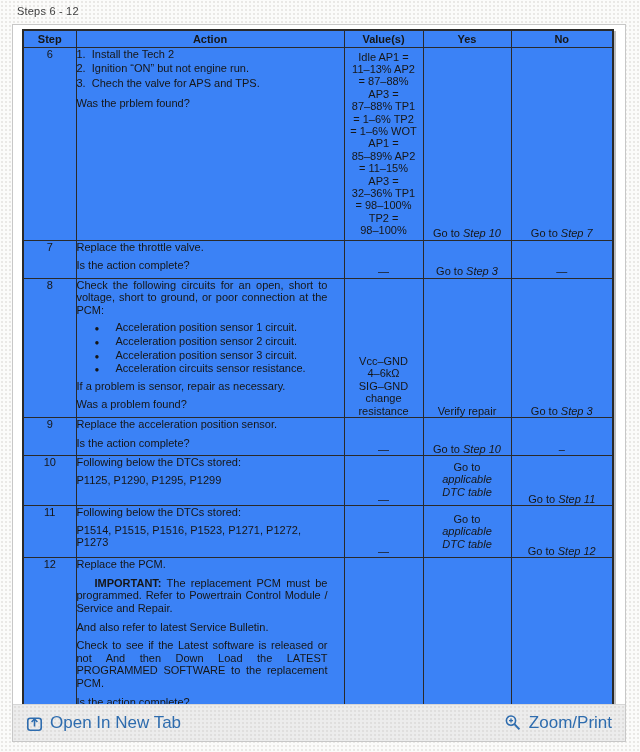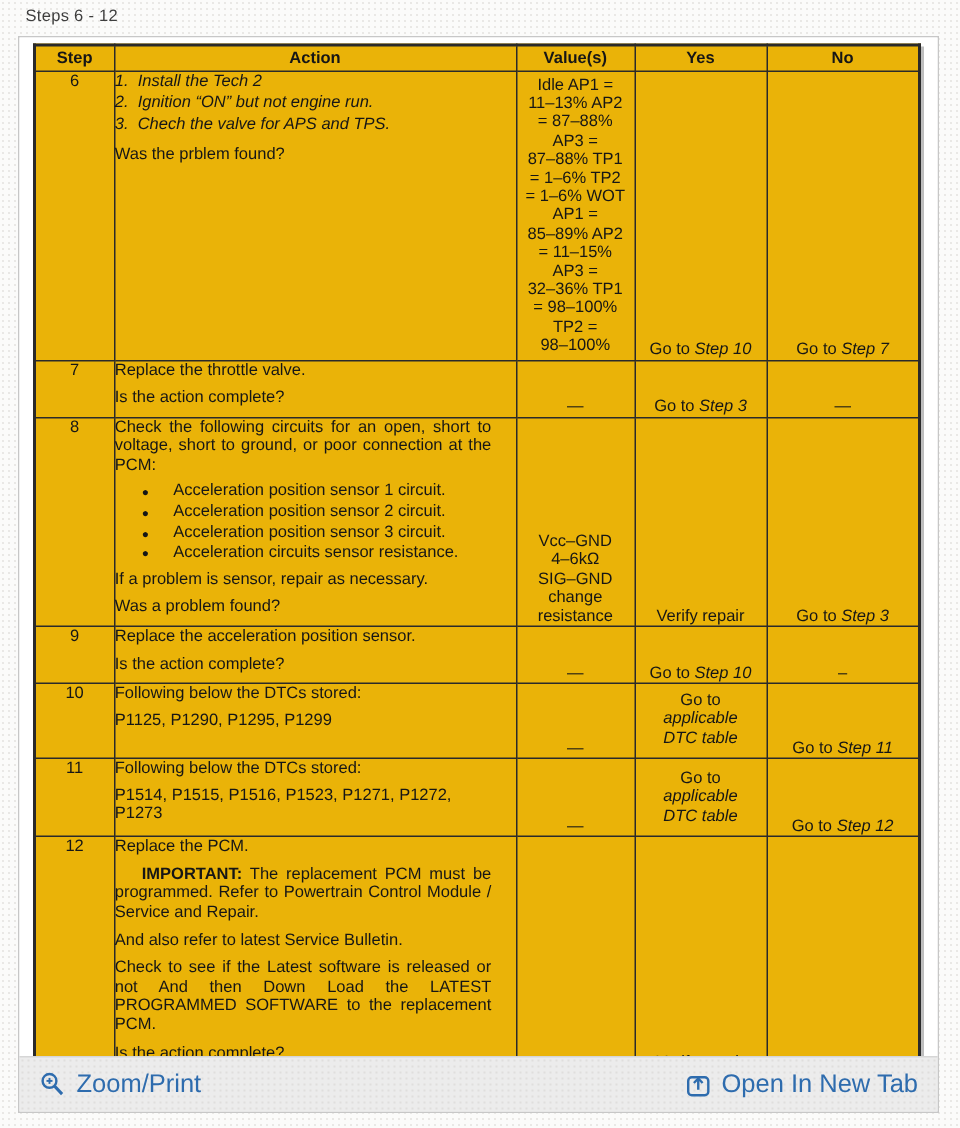--- a/index.html
+++ b/index.html
@@ -20,38 +20,38 @@
     background:#ffffff; border:1px solid #c7c7c7;
   }
   .scan-area {
     position:absolute; left:0; top:0; right:0; bottom:37px; background:#fff;
   }
   table.steps {
     position:absolute; left:9px; top:4px; width:590px;
     border-collapse:collapse; table-layout:fixed;
     border:2px solid #2a2a2a;
     box-shadow:2px 2px 0 rgba(70,70,70,0.35);
-    background:#eab308;
+    background:#3b82f6;
   }
   table.steps th, table.steps td {
     border:1px solid #2a2a2a;
     font-size:11px; color:#161616; padding:0;
   }
   table.steps th {
     height:17px; font-weight:bold; text-align:center; vertical-align:middle; font-size:11px;
   }
   td.step-cell { text-align:center; vertical-align:top; padding-top:3px; font-size:11px; }
   td.action-cell { vertical-align:top; padding:3px 8px 3px 7px; }
   td.value-cell, td.yes-cell, td.no-cell {
     text-align:center; vertical-align:bottom; padding-bottom:3px; line-height:12.4px;
   }
   td.value-cell.vtop { vertical-align:top; padding-top:3px; }
   .vline { line-height:12.4px; }
   .para { margin:0 16px 6px 0; line-height:12.6px; }
-  .para.num { margin:0 0 2px 0; white-space:pre-wrap;font-style:italic; }
+  .para.num { margin:0 0 2px 0; white-space:pre-wrap; }
   .para.num.last-num { margin-bottom:8px; }
   .para.justify { text-align:justify; }
   .para.tight { margin-bottom:5px; }
   .bullet-row { display:flex; margin:0 0 1px 13px; line-height:12.6px; }
   .bullet-row.last { margin-bottom:5px; }
   .bullet-dot { flex:0 0 26px; font-size:8px; transform:translateY(1.5px); padding-left:5px; }
   .seg-italic { font-style:italic; }
   .bold { font-weight:bold;padding-left:18px; }
   .footer-bar {
     position:absolute; left:0; right:0; bottom:0; height:37px;
@@ -249,33 +249,33 @@
               <div><span>—</span></div>
             </td>
           </tr>
         </tbody>
     </table>
   </div>
 
   <div class="footer-bar">
     <a class="link">
       <span>
+        <svg width="17" height="17" viewBox="0 0 17 17" fill="none" stroke="#2e6cae" stroke-width="1.6">
+          <rect x="1.8" y="3.2" width="13.4" height="12" rx="2.4"></rect>
+          <line x1="8.5" y1="11.5" x2="8.5" y2="4.2"></line>
+          <polyline points="5.6,7 8.5,4 11.4,7" fill="none"></polyline>
+        </svg>
+      </span>
+      <span>Open In New Tab</span>
+    </a>
+    <a class="link">
+      <span>
         <svg width="18" height="18" viewBox="0 0 18 18" fill="none" stroke="#2e6cae" stroke-width="1.6">
           <circle cx="7" cy="6.6" r="4.6"></circle>
           <line x1="10.4" y1="10.1" x2="15.4" y2="15.4" stroke-width="2"></line>
           <line x1="7" y1="4.6" x2="7" y2="8.6" stroke-width="1.3"></line>
           <line x1="5" y1="6.6" x2="9" y2="6.6" stroke-width="1.3"></line>
         </svg>
       </span>
       <span>Zoom/Print</span>
     </a>
-    <a class="link">
-      <span>
-        <svg width="17" height="17" viewBox="0 0 17 17" fill="none" stroke="#2e6cae" stroke-width="1.6">
-          <rect x="1.8" y="3.2" width="13.4" height="12" rx="2.4"></rect>
-          <line x1="8.5" y1="11.5" x2="8.5" y2="4.2"></line>
-          <polyline points="5.6,7 8.5,4 11.4,7" fill="none"></polyline>
-        </svg>
-      </span>
-      <span>Open In New Tab</span>
-    </a>
   </div>
 </div>
 
 </body></html>

